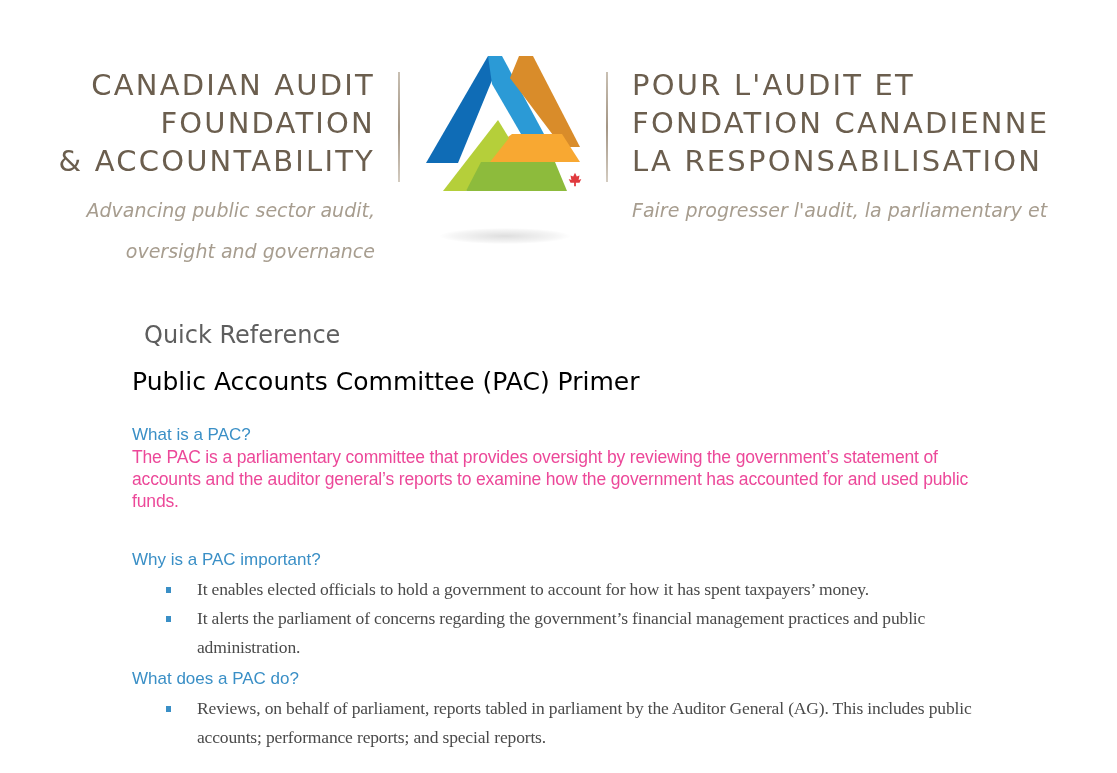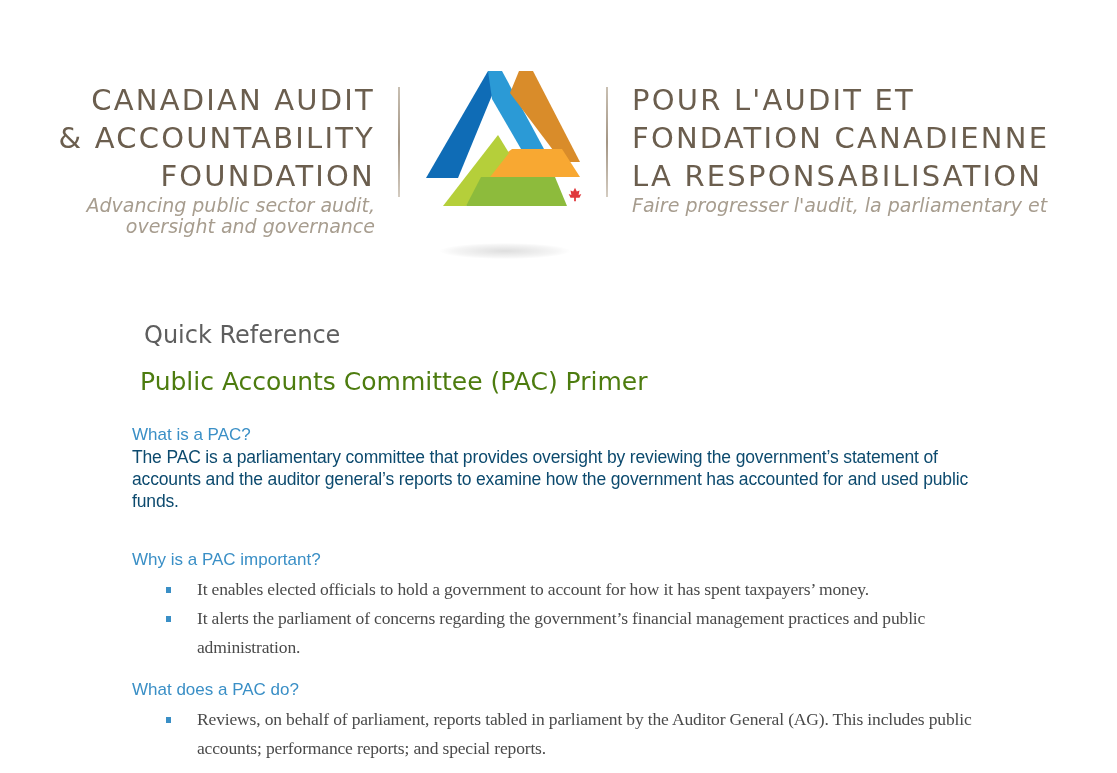--- a/index.html
+++ b/index.html
@@ -1,54 +1,54 @@
 <!DOCTYPE html>
 <html><head>
 <meta charset="utf-8">
 <style>
   html, body { margin: 0; padding: 0; background: #ffffff; }
   body { width: 1117px; height: 773px; overflow: hidden; position: relative; font-family: "Liberation Sans", sans-serif; }
 
-  .header { position: absolute; left: 0; top: 15px; width: 1117px; height: 260px; }
+  .header { position: absolute; left: 0; top: 0; width: 1117px; height: 260px; }
   .en-block { position: absolute; right: 742px; top: 66px; text-align: right; }
   .fr-block { position: absolute; left: 632px; top: 66px; text-align: left; }
   .org-line { font-family: "DejaVu Sans", sans-serif; color: #6b5e4e; font-size: 29px; letter-spacing: 2.2px; line-height: 38px; white-space: nowrap; }
-  .tagline { font-family: "DejaVu Sans", sans-serif; font-style: italic; color: #a79d8f; font-size: 19px; line-height: 21px; white-space: nowrap; }
+  .tagline { font-family: "DejaVu Sans", sans-serif; font-style: italic; color: #a79d8f; font-size: 19px; line-height: 21px; white-space: nowrap; margin-top: 20px; }
   .en-block .tagline:first-of-type { margin-top: 4px; }
   .fr-block .tagline:first-of-type { margin-top: 4px; }
   .divider { position: absolute; top: 72px; width: 2px; height: 110px; background: linear-gradient(to bottom, #c9c0b3, #a49685 50%, #d4ccc1); }
   .divider.left { left: 398px; }
   .divider.right { left: 606px; }
 
   .logo { position: absolute; left: 420px; top: 50px; width: 180px; height: 150px; }
   .logo-shadow { position: absolute; left: 440px; top: 228px; width: 130px; height: 16px; border-radius: 50%; background: radial-gradient(ellipse at center, rgba(0,0,0,0.13) 0%, rgba(0,0,0,0.04) 55%, rgba(0,0,0,0) 72%); }
 
   .content { position: absolute; left: 132px; top: 306px; width: 860px; }
   .subtitle { font-family: "DejaVu Sans", sans-serif; color: #5e5e5e; font-size: 24px; line-height: 34px; margin: 12px; font-weight: normal; }
-  .title { font-family: "DejaVu Sans", sans-serif; color: #4d7c0f; font-size: 25px; line-height: 36px; margin: 8px; font-weight: normal; }
+  .title { font-family: "DejaVu Sans", sans-serif; color: #000000; font-size: 25px; line-height: 36px; margin: 0; font-weight: normal; }
 
   .section-h { font-family: "Liberation Sans", sans-serif; color: #3a8fc6; font-size: 17px; line-height: 22px; margin: 0; font-weight: normal; }
-  .para { font-family: "Liberation Sans", sans-serif; color: #0c4a6e; font-size: 17.5px; line-height: 22px; margin: 0; letter-spacing: -0.15px; }
+  .para { font-family: "Liberation Sans", sans-serif; color: #ec4899; font-size: 17.5px; line-height: 22px; margin: 0; letter-spacing: -0.15px; }
   .sec1 { margin-top: 24px; }
   .para2 { margin-top: 22px; }
   .sec2 { margin-top: 37px; }
-  .sec3 { margin-top: 17px; }
+  .sec3 { margin-top: 6px; }
 
   ul.bullets { list-style: none; margin: 4px 0 0 0; padding: 0 0 0 65px; }
   ul.bullets li { position: relative; font-family: Liberation Serif, serif; color: #4a4a4a; font-size: 17.5px; line-height: 29px; letter-spacing: -0.15px; }
   ul.bullets li .bullet { position: absolute; left: -31px; top: 12px; width: 5px; height: 6px; background: #3a8fc6; }
 </style>
 </head>
 <body>
 
 <div class="header">
   <div class="en-block">
     <div class="org-line">CANADIAN AUDIT</div>
+    <div class="org-line">FOUNDATION</div>
     <div class="org-line">&amp; ACCOUNTABILITY</div>
-    <div class="org-line">FOUNDATION</div>
     <div class="tagline">Advancing public sector audit,</div>
     <div class="tagline">oversight and governance</div>
   </div>
 
   <div class="divider left"></div>
 
   <svg class="logo" viewBox="0 0 180 150" xmlns="http://www.w3.org/2000/svg">
 
     <polygon points="68,6 82,6 38,113 6,113" fill="#0f6cb6"></polygon>
     <polygon points="68,6 82,6 124,84 101,84 72,34" fill="#2b9ad6"></polygon>

